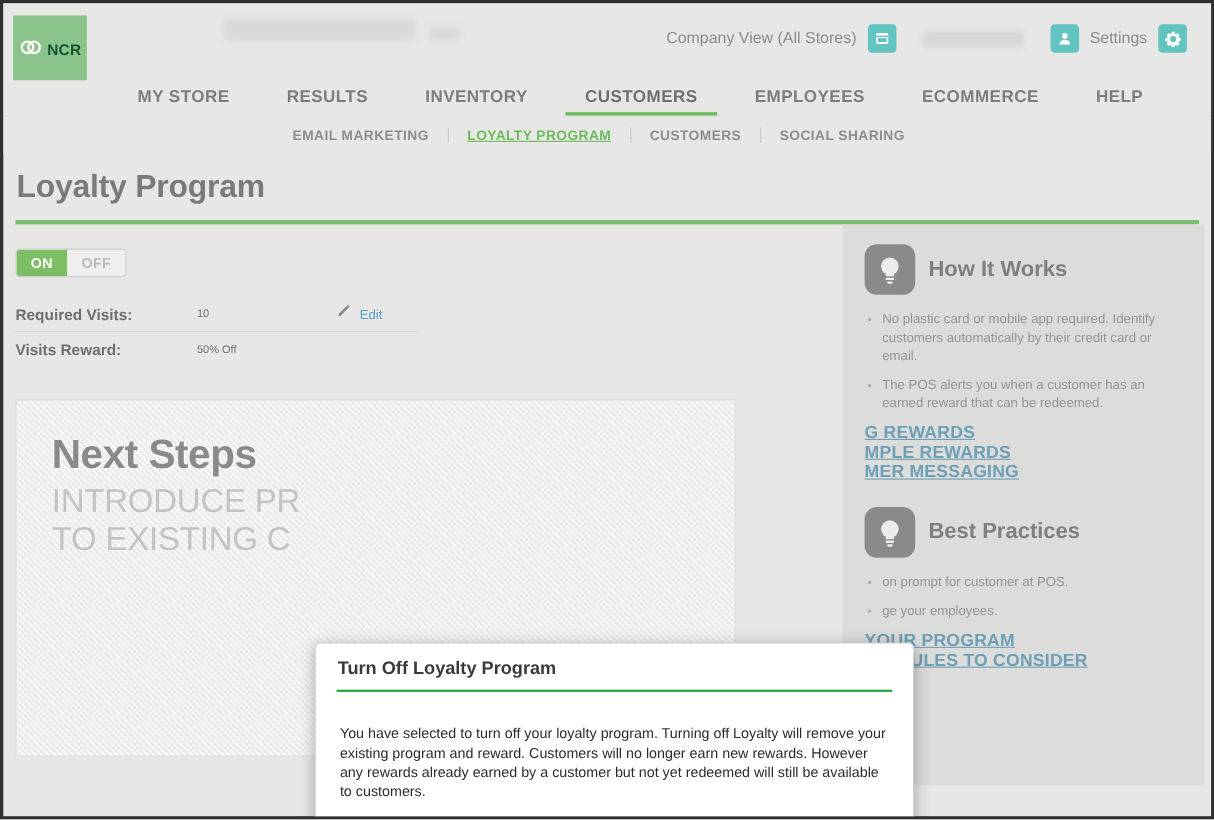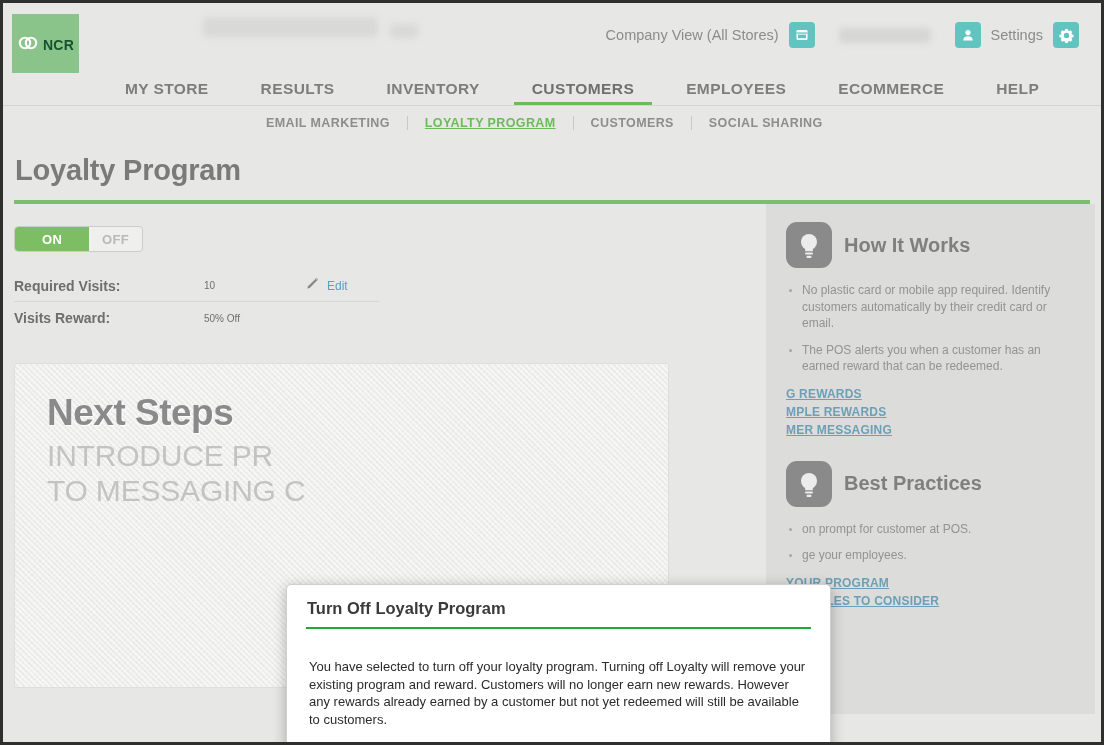--- a/index.html
+++ b/index.html
@@ -177,21 +177,21 @@
     border-radius: 4px;
     background: #efefee;
     overflow: hidden;
     height: 26px;
   }
   .toggle-on {
     background: #7dbd63;
     color: #ffffff;
     font-size: 13px;
     font-weight: bold;
-    padding: 0 27px;
+    padding: 0 13px;
     display: flex;
     align-items: center;
     border-radius: 3px 0 0 3px;
     letter-spacing: .3px;
   }
   .toggle-off {
     color: #b9b9b8;
     font-size: 13px;
     font-weight: bold;
     padding: 0 13px;
@@ -199,21 +199,20 @@
     align-items: center;
     letter-spacing: .3px;
   }
 
   .info-rows { margin-top: 18px; width: 365px; }
   .info-row {
     display: flex;
     align-items: center;
     height: 32px;
     position: relative;
-    gap: 25px;
   }
   .info-row.ruled { border-bottom: 1px solid #d6d6d5; }
   .info-label {
     width: 165px;
     font-size: 14px;
     font-weight: bold;
     color: #6e6e6e;
   }
   .info-value {
     font-size: 10px;
@@ -320,21 +319,21 @@
   .panel-list li::before {
     content: "";
     position: absolute;
     left: 3px; top: 7px;
     width: 3px; height: 3px;
     background: #a7a7a6;
     border-radius: 50%;
   }
   .panel-links { list-style: none; }
   .panel-links li {
-    font-size: 12px;
+    font-size: 16px;
     font-weight: bold;
     color: #6d9fb6;
     text-decoration: underline;
     line-height: 18px;
     letter-spacing: .2px;
   }
   .panel-gap { height: 22px; }
 
   
   .modal-shadow {
@@ -466,21 +465,21 @@
         <div class="info-row">
           <span class="info-label">Visits Reward:</span>
           <span class="info-value">50% Off</span>
         </div>
       </div>
 
       <div class="next-steps">
         <div class="ns-title">Next Steps</div>
         <div class="ns-sub">
           <div>INTRODUCE PR</div>
-          <div>TO MESSAGING C</div>
+          <div>TO EXISTING C</div>
         </div>
       </div>
     </div>
 
     <div class="right-col">
 
       <div class="panel-head">
         <span class="panel-icon">
           <svg width="26" height="30" viewBox="0 0 26 30">
             <circle cx="13" cy="12" r="8" fill="#ececec"></circle>

